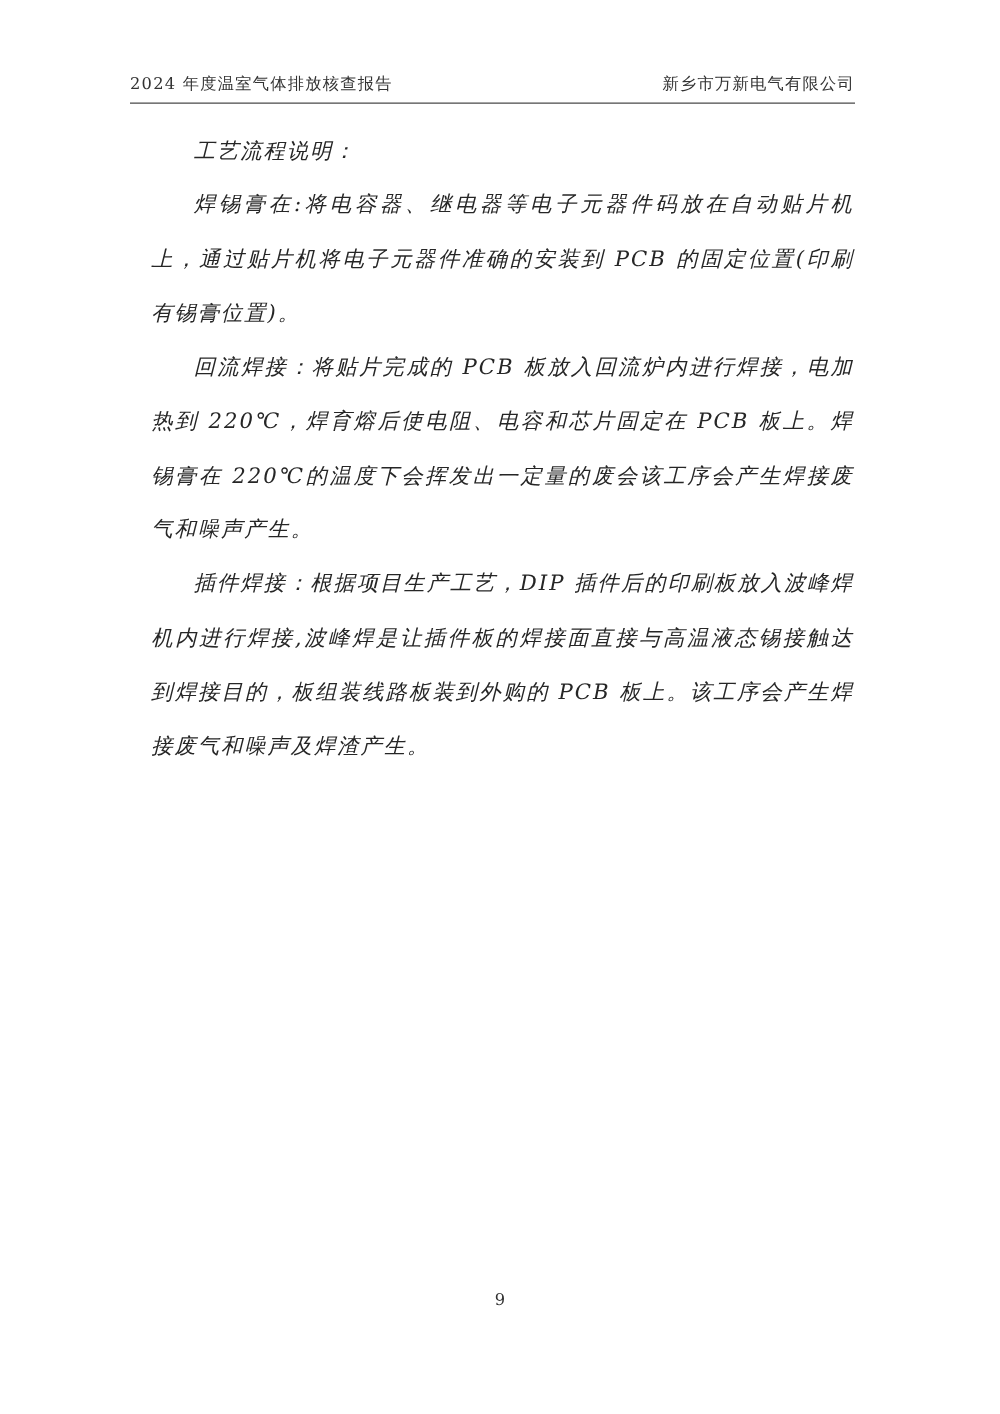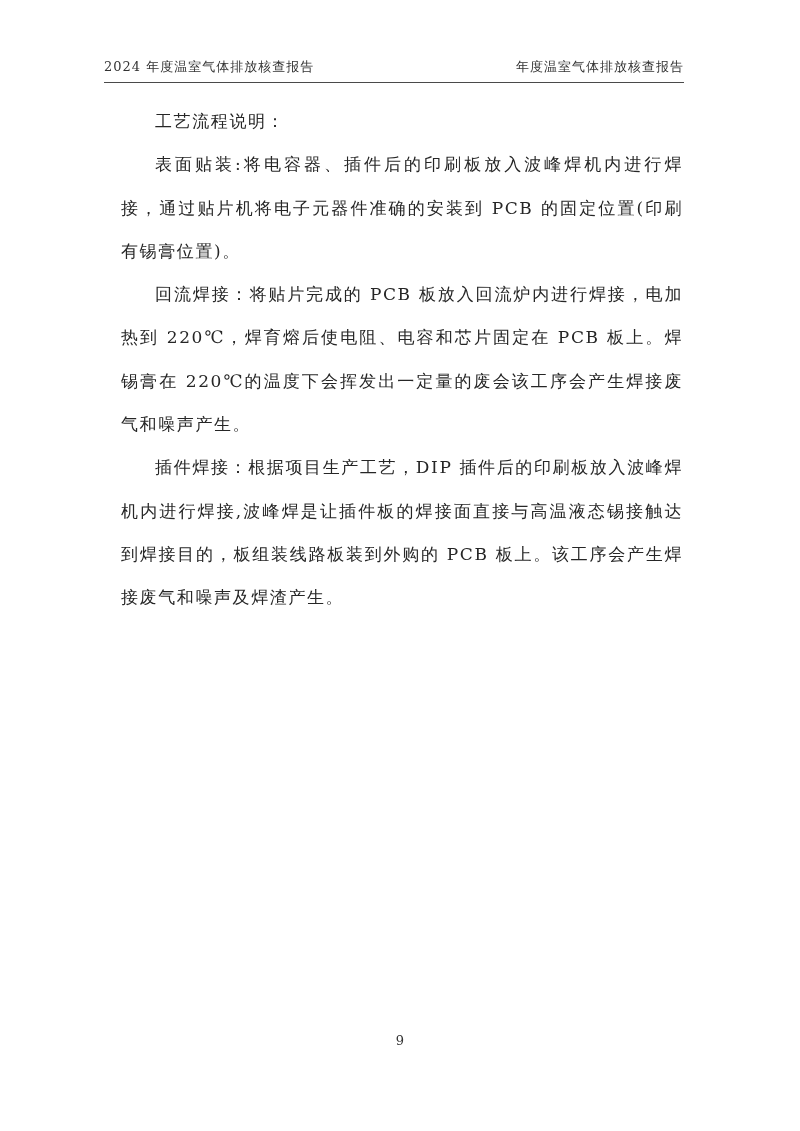--- a/index.html
+++ b/index.html
@@ -37,44 +37,45 @@
     width: 562px;
     font-size: 17px;
     line-height: 43.3px;
     letter-spacing: 1.6px;
     text-align: justify;
     text-justify: inter-character;
   }
   .content p {
     margin: 0;
     text-indent: 2em;
+    font-style: italic;
   }
   .footer {
     position: absolute;
     top: 1033px;
     left: 0;
     width: 800px;
     text-align: center;
     font-size: 13px;
     color: #333333;
   }
 </style>
 </head>
 <body>
 
 <div class="page">
 
   <div class="header">
     <span>2024 年度温室气体排放核查报告</span>
-    <span>年度温室气体排放核查报告</span>
+    <span>新乡市万新电气有限公司</span>
   </div>
 
   <div class="content">
     <p>工艺流程说明：</p>
-    <p>表面贴装:将电容器、插件后的印刷板放入波峰焊机内进行焊接，通过贴片机将电子元器件准确的安装到 PCB 的固定位置(印刷有锡膏位置)。</p>
+    <p>焊锡膏在:将电容器、继电器等电子元器件码放在自动贴片机上，通过贴片机将电子元器件准确的安装到 PCB 的固定位置(印刷有锡膏位置)。</p>
     <p>回流焊接：将贴片完成的 PCB 板放入回流炉内进行焊接，电加热到 220℃，焊育熔后使电阻、电容和芯片固定在 PCB 板上。焊锡膏在 220℃的温度下会挥发出一定量的废会该工序会产生焊接废气和噪声产生。</p>
     <p>插件焊接：根据项目生产工艺，DIP 插件后的印刷板放入波峰焊机内进行焊接,波峰焊是让插件板的焊接面直接与高温液态锡接触达到焊接目的，板组装线路板装到外购的 PCB 板上。该工序会产生焊接废气和噪声及焊渣产生。</p>
   </div>
 
   <div class="footer">
     <span>9</span>
   </div>
 
 </div>
 

